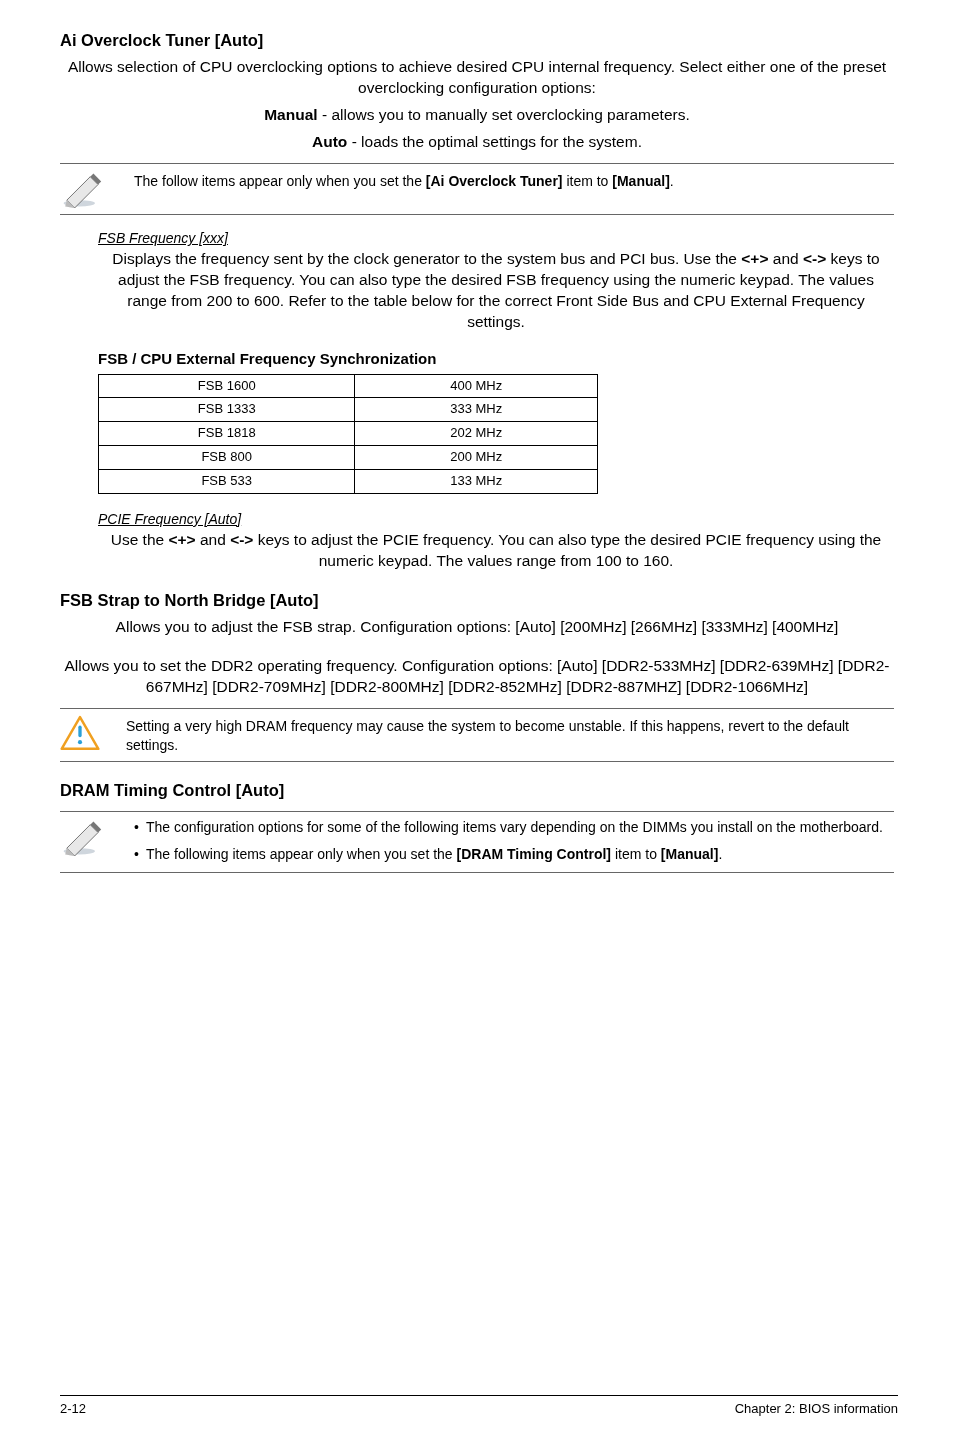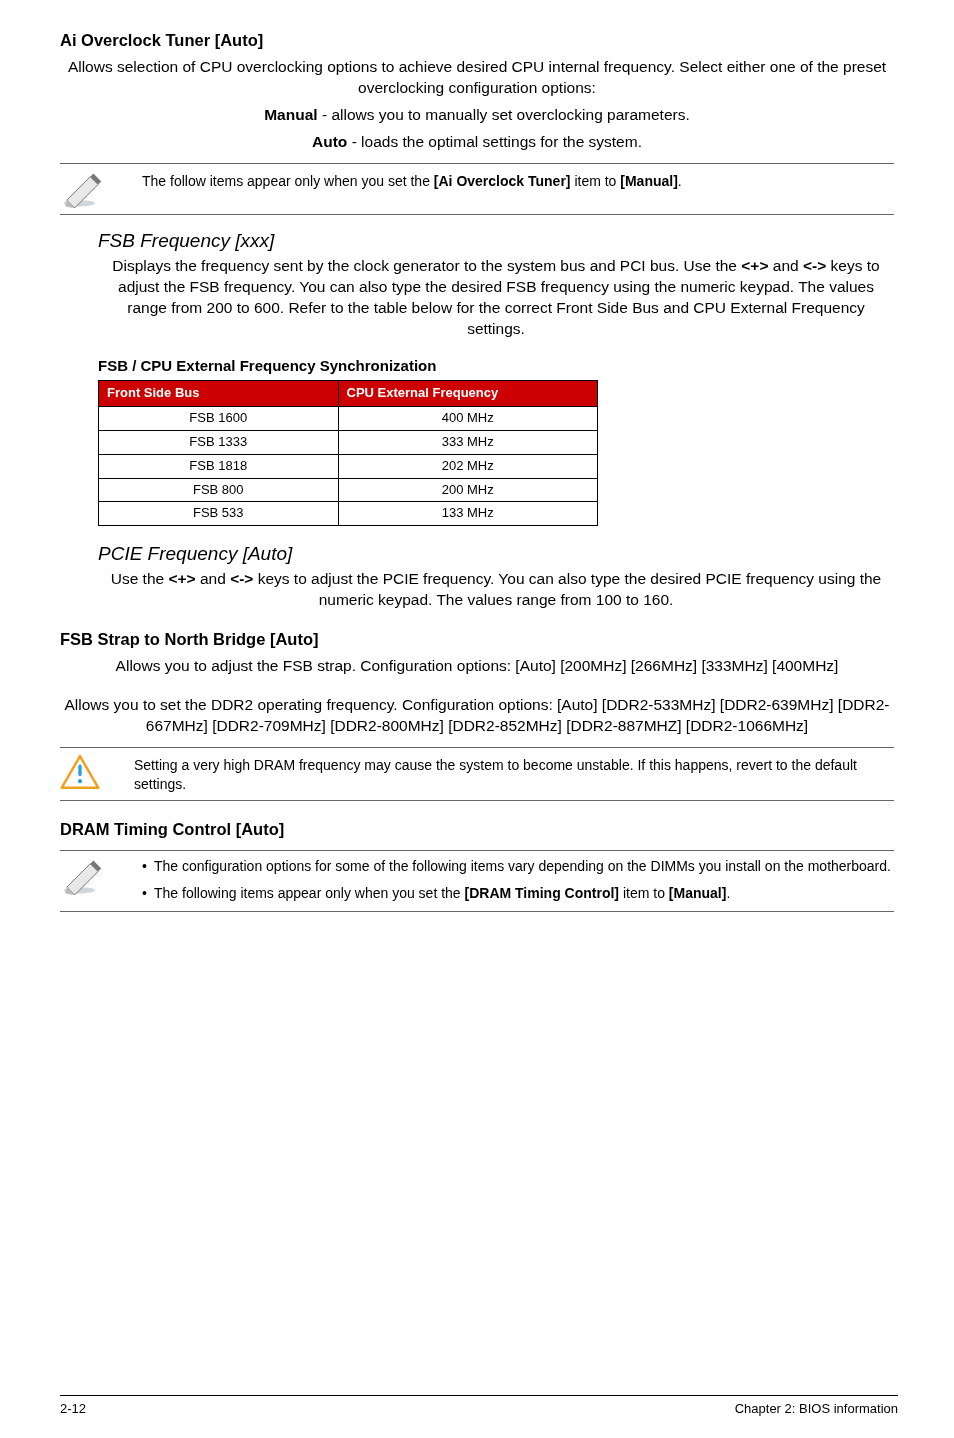--- a/index.html
+++ b/index.html
@@ -19,34 +19,34 @@
 p  { font-size: 15.5px; margin-bottom: 6px; line-height: 1.35; text-align: center; }
 .section { margin-bottom: 18px; }
 .bold { font-weight: bold; }
 
 .noteblock {
   border-top: 1px solid #666;
   border-bottom: 1px solid #666;
   padding: 6px 0;
   display: flex;
   align-items: flex-start;
-  gap: 34px;
+  gap: 26px;
   margin: 10px 0 14px 0;
 }
 .note-text { font-size: 14px; line-height: 1.35; padding-top: 2px; }
 .note-list { list-style: none; }
 .note-list li { font-size: 14px; line-height: 1.35; margin-bottom: 8px; padding-left: 12px; position: relative; }
 .note-list li:last-child{ margin-bottom: 2px;}
 .note-list li::before { content: "•"; position: absolute; left: 0; }
 
 .pencil-icon { width: 48px; height: 36px; flex-shrink: 0; margin-top:2px;}
 .warn-icon   { width: 40px; height: 36px; flex-shrink: 0; }
 
 .indent-block { padding-left: 38px; margin-bottom: 16px; }
-.sub-head { font-style: italic; font-size: 19px; margin-bottom: 2px; }
+.sub-head { font-style: italic; text-decoration: underline; font-size: 14px; margin-bottom: 2px; }
 .sub-para { font-size: 15.5px; line-height: 1.35; }
 
 table.fsb {
   border-collapse: collapse;
   width: 500px;
   border: 1.5px solid #000;
   font-size: 13px;
 }
 table.fsb th {
   background: #c00;
@@ -103,24 +103,20 @@
     <div class="sub-head">FSB Frequency [xxx]</div>
     <p class="sub-para">
       <span>Displays the frequency sent by the clock generator to the system bus and PCI bus. Use the </span><span class="bold">&lt;+&gt;</span><span> and </span><span class="bold">&lt;-&gt;</span><span> keys to adjust the FSB frequency. You can also type the desired FSB frequency using the numeric keypad. The values range from 200 to 600. Refer to the table below for the correct Front Side Bus and CPU External Frequency settings.</span>
     </p>
   </div>
 
   <div class="indent-block">
     <h3>FSB / CPU External Frequency Synchronization</h3>
     <table class="fsb">
       <tbody>
-          <tr>
-        <th style="width:48%">Front Side Bus</th>
-        <th>CPU External Frequency</th>
-      </tr>
       <tr>
             <td>FSB 1600</td>
             <td>400 MHz</td>
           </tr>
       <tr>
             <td>FSB 1333</td>
             <td>333 MHz</td>
           </tr>
       <tr>
             <td>FSB 1818</td>

